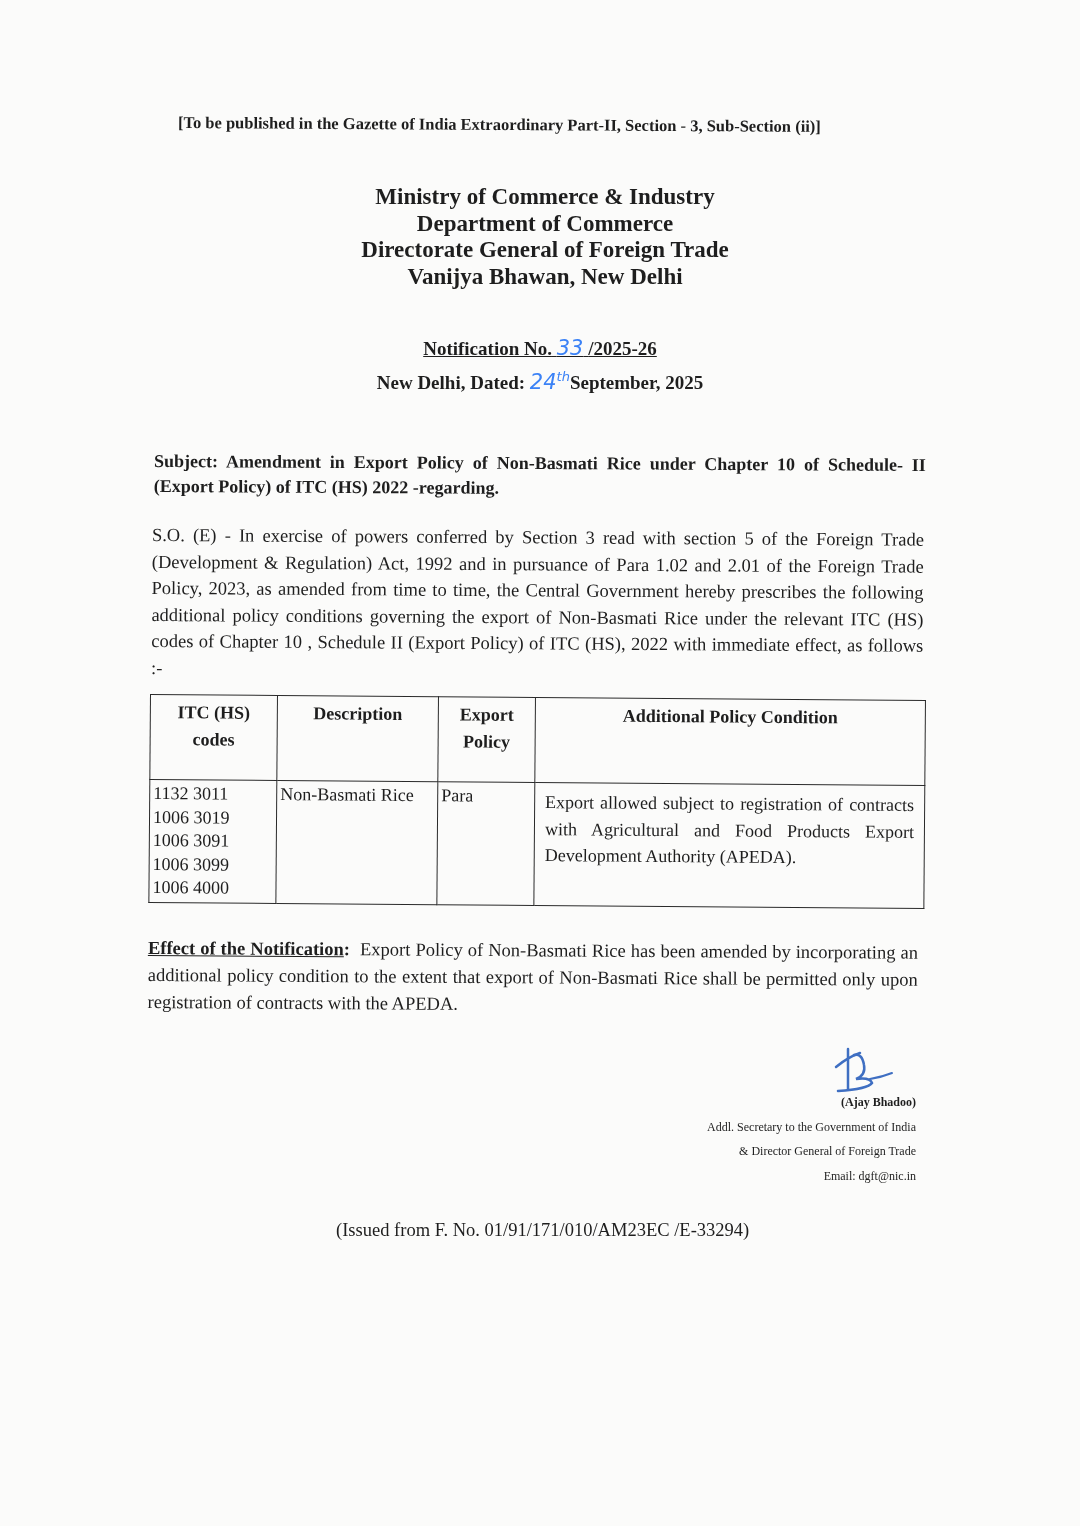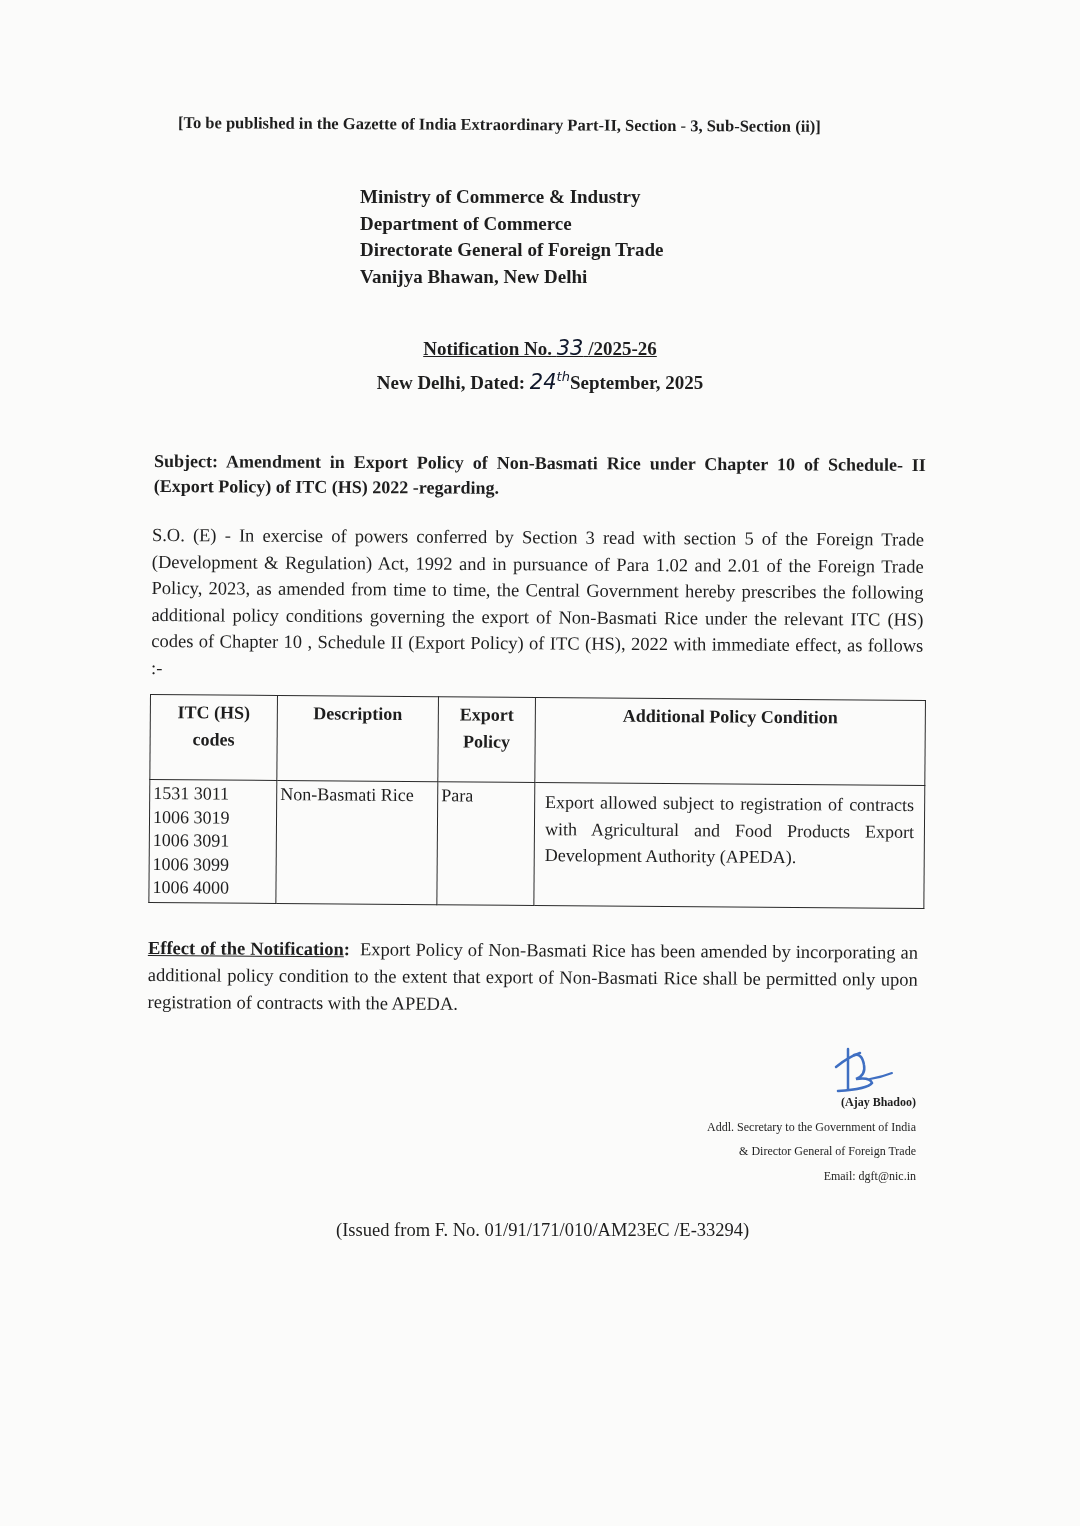--- a/index.html
+++ b/index.html
@@ -14,28 +14,28 @@
   .page { position: absolute; left: 0; top: 0; width: 1080px; height: 1526px; }
 
   .gazette {
     position: absolute; left: 178px; top: 113px; width: 740px;
     font-weight: bold; font-size: 16.5px; letter-spacing: 0px;
     transform: rotate(0.35deg); transform-origin: left top;
     white-space: nowrap;
   }
   .header-block {
     position: absolute; left: 360px; top: 184px; width: 370px;
-    font-weight: bold; font-size: 19px; line-height: 26.5px;
+    text-align: center; font-weight: bold; font-size: 23px; line-height: 26.5px;
   }
   .notif-block {
     position: absolute; left: 340px; top: 334px; width: 400px;
     text-align: center; font-weight: bold; font-size: 19px; line-height: 28px;
   }
   .notif-no { text-decoration: underline; }
-  .hand { color: #0f172a; font-family: "DejaVu Sans", sans-serif; font-weight: normal; font-size: 21px; font-style: italic; }
+  .hand { color: #3b82f6; font-family: "DejaVu Sans", sans-serif; font-weight: normal; font-size: 21px; font-style: italic; }
   .hand sup { font-size: 13px; margin-top: 47px; }
 
   .subject {
     position: absolute; left: 154px; top: 449px; width: 772px;
     font-weight: bold; font-size: 18px; line-height: 25px; text-align: justify;
     transform: rotate(0.3deg); transform-origin: left top;
   }
   .para {
     position: absolute; left: 152px; top: 522px; width: 772px;
     font-size: 18.5px; line-height: 26.5px; text-align: justify;
@@ -112,21 +112,21 @@
         <tr>
           <th class="c1">ITC (HS) codes</th>
           <th class="c2">Description</th>
           <th class="c3">Export Policy</th>
           <th>Additional Policy Condition</th>
         </tr>
       </thead>
       <tbody>
         <tr>
           <td class="c1">
-            <div>1531 3011</div>
+            <div>1132 3011</div>
             <div>1006 3019</div>
             <div>1006 3091</div>
             <div>1006 3099</div>
             <div>1006 4000</div>
           </td>
           <td class="c2">Non-Basmati Rice</td>
           <td class="c3">Para</td>
           <td class="cond">Export allowed subject to registration of contracts with Agricultural and Food Products Export Development Authority (APEDA).</td>
         </tr>
       </tbody>

